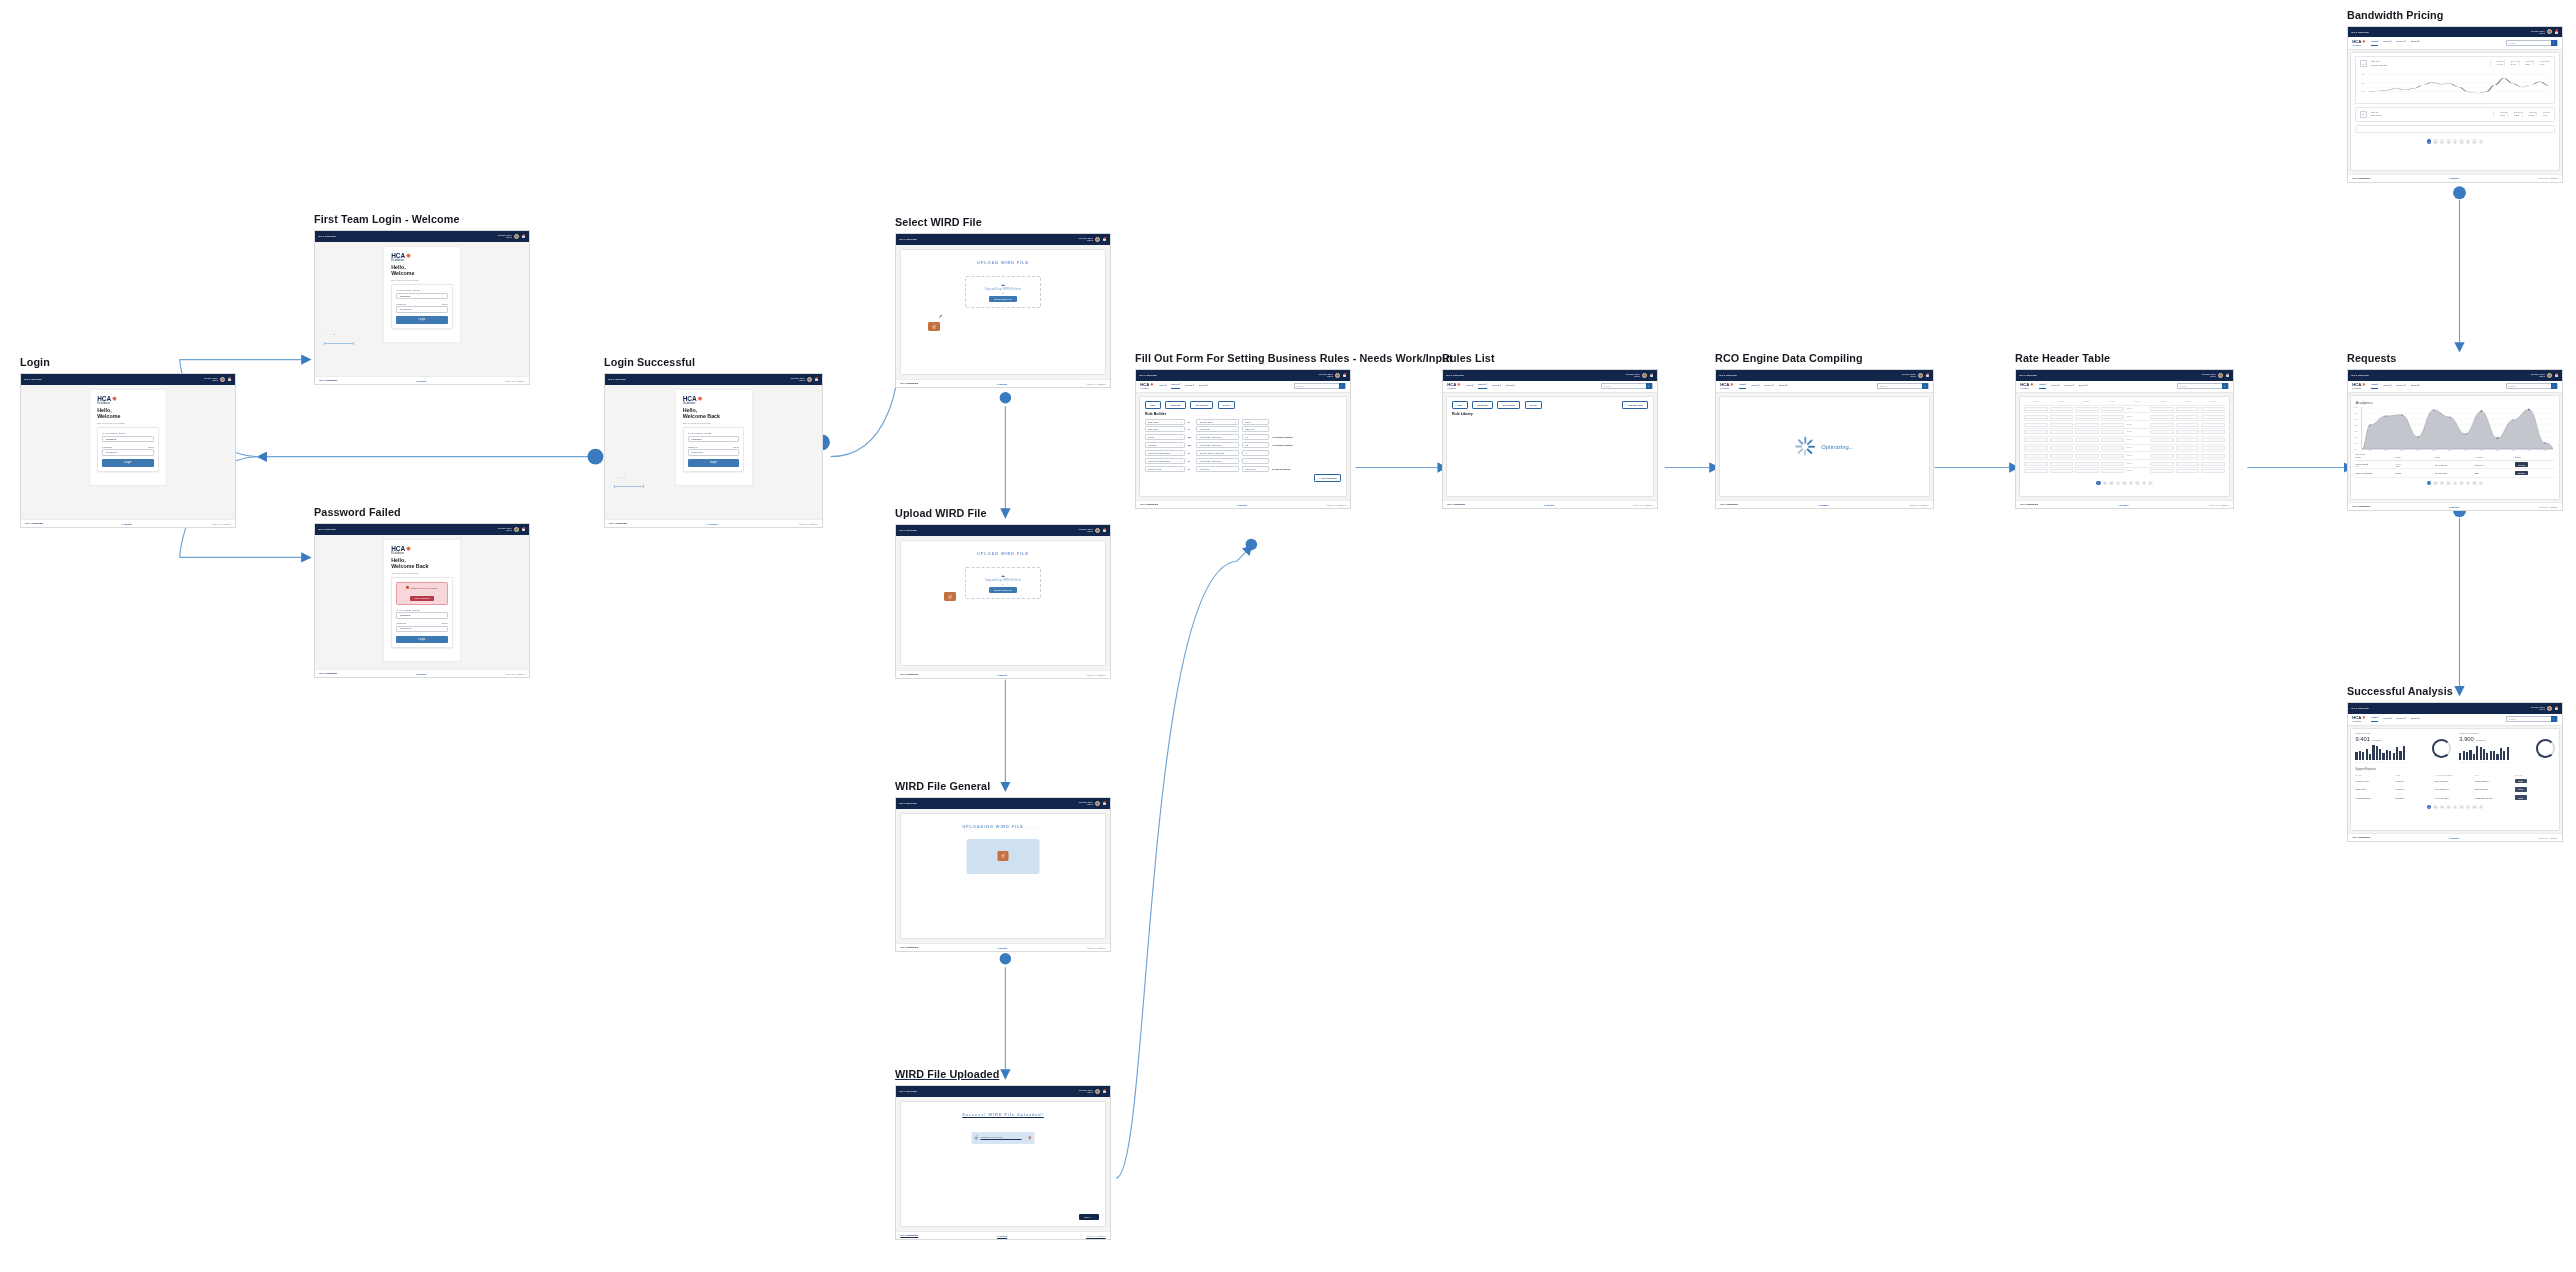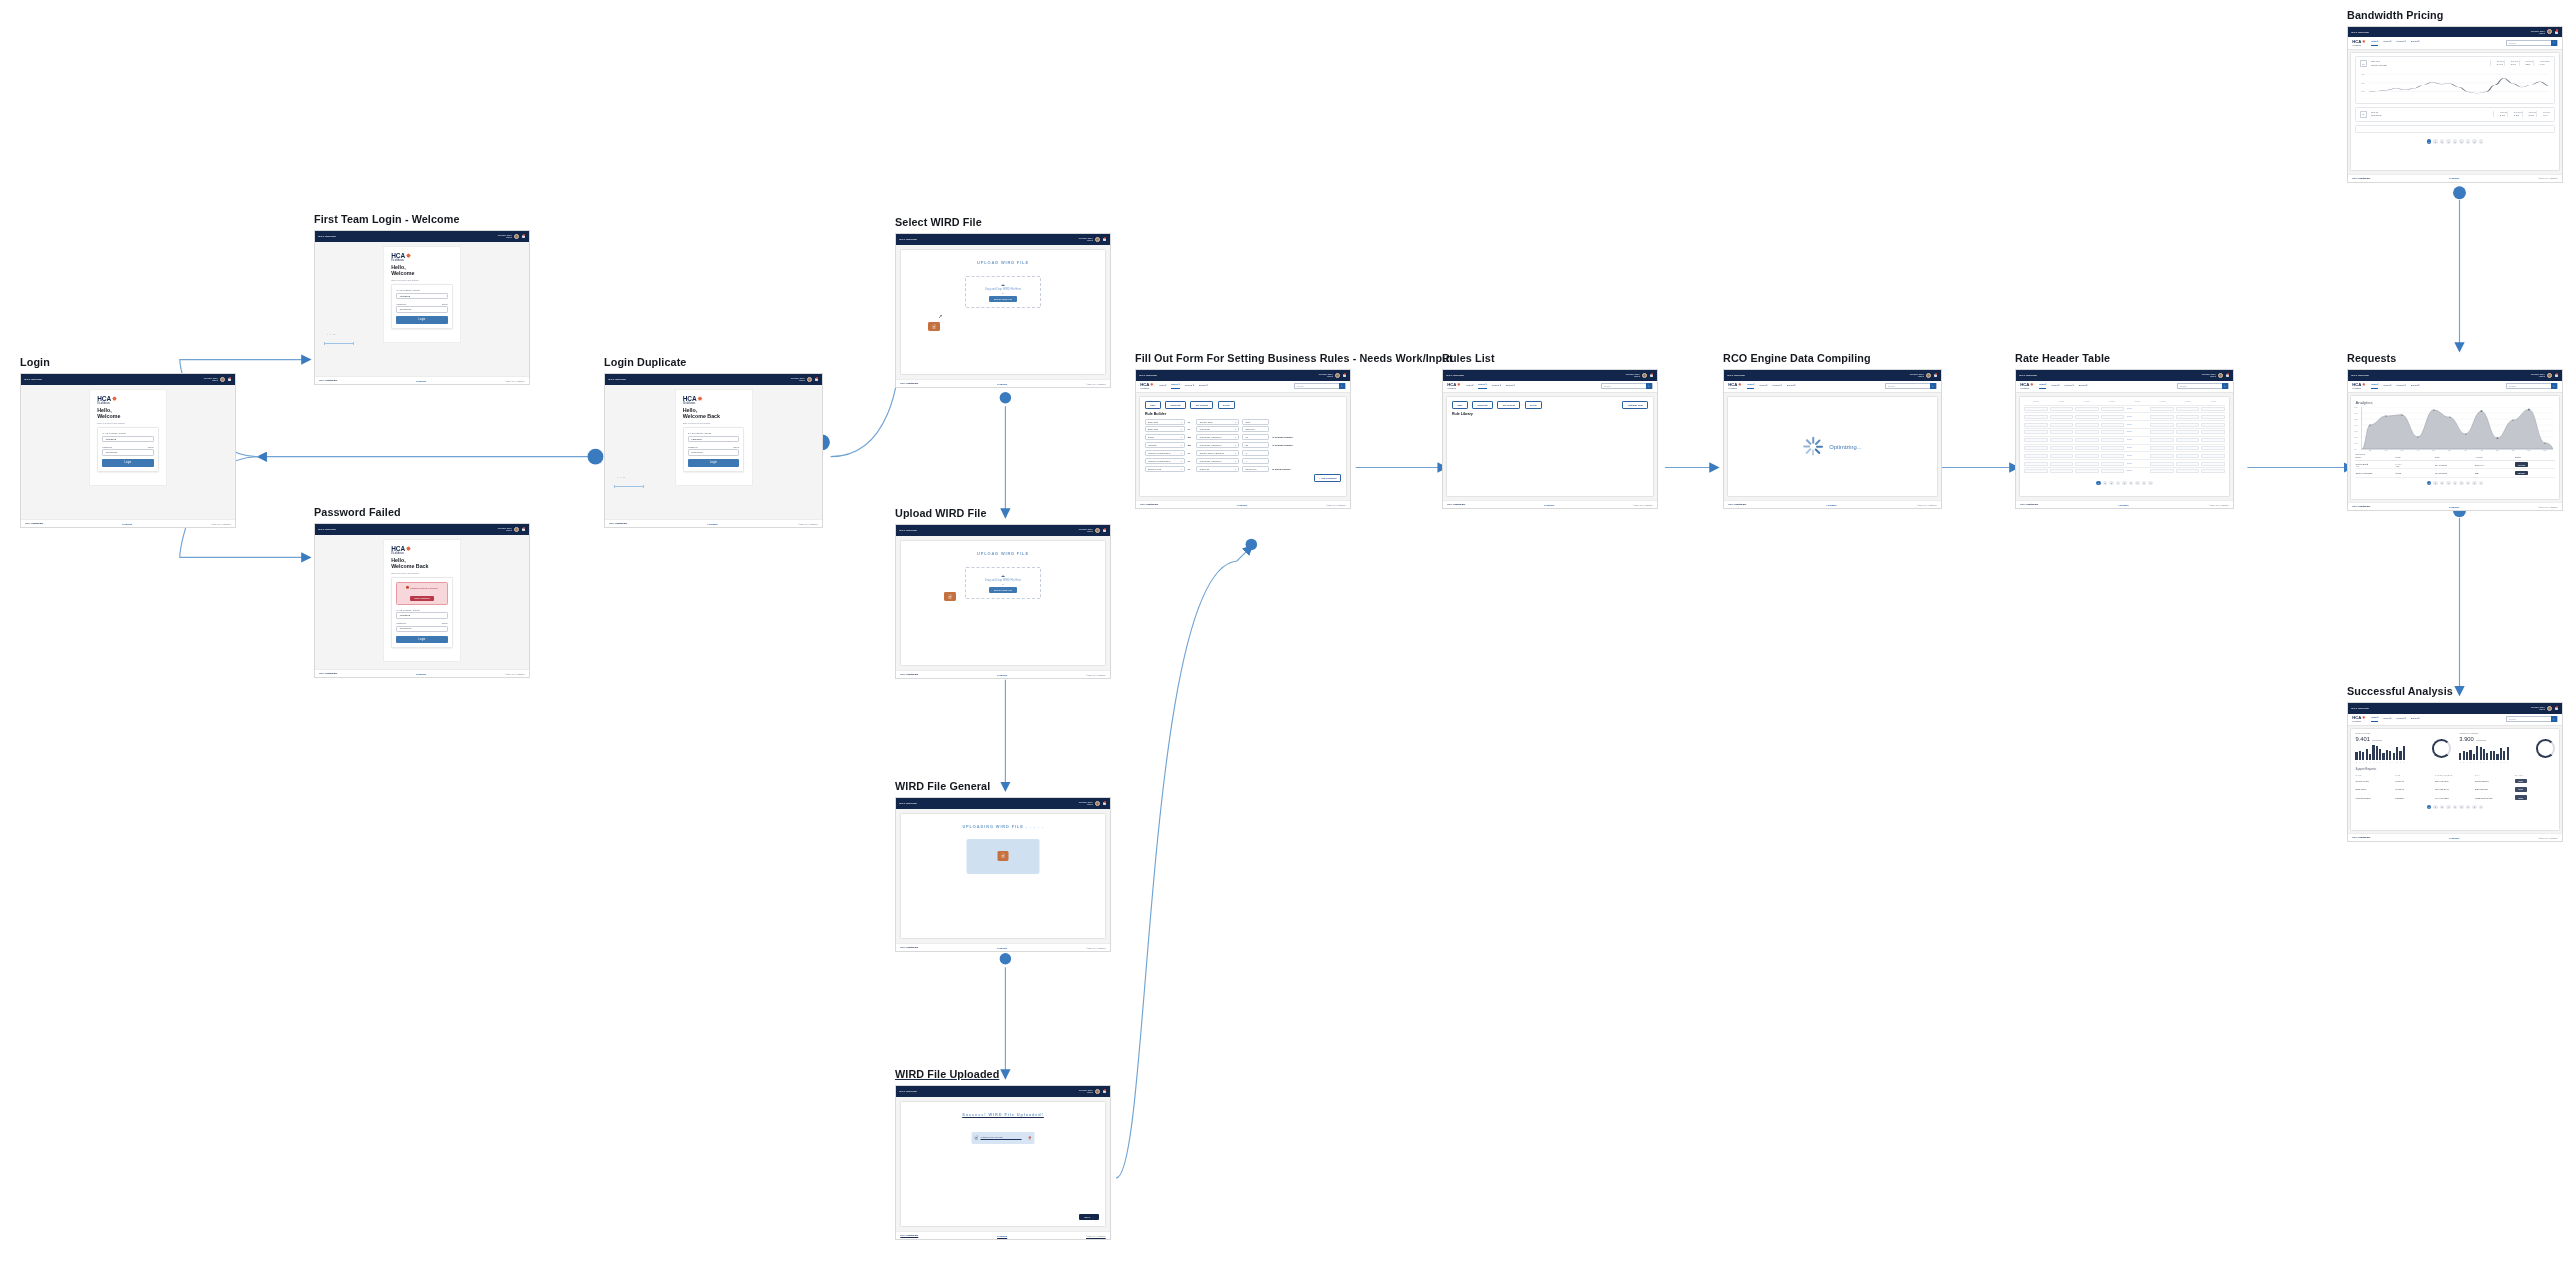--- a/index.html
+++ b/index.html
@@ -465,21 +465,21 @@
       </div>
       <div class="footer">
         <div class="footer-logo">HCA Healthcare</div>
         <div class="footer-mid">Feedback</div>
         <div class="footer-right">©2021 HCA Healthcare</div>
       </div>
     </div>
   </div>
 
   <div class="frame" style="left:604px; top:356px; width:219px;">
-    <div class="frame-title">Login Duplicate</div>
+    <div class="frame-title">Login Successful</div>
     <div class="screen" style="height:155px;">
       <div class="appbar">
         <div class="appbar-brand">RCO ENGINE</div>
         <div class="appbar-right">
           <div class="appbar-user">
             <span>Colleague Name</span>
             <span>Logout</span>
           </div>
           <div class="avatar"></div>
           <div class="bell">
@@ -878,21 +878,21 @@
         </div>
       </div>
       <div class="footer">
         <div class="footer-logo">HCA Healthcare</div>
         <div class="footer-mid">Feedback</div>
         <div class="footer-right">©2021 HCA Healthcare</div>
       </div>
     </div>
   </div>
 
-  <div class="frame" style="left:1715px; top:352px; width:219px;margin-left:8px;">
+  <div class="frame" style="left:1715px; top:352px; width:219px;">
     <div class="frame-title">RCO Engine Data Compiling</div>
     <div class="screen" style="height:140px;">
       <div class="appbar">
         <div class="appbar-brand">RCO ENGINE</div>
         <div class="appbar-right">
           <div class="appbar-user">
             <span>Colleague Name</span>
             <span>Logout</span>
           </div>
           <div class="avatar"></div>

